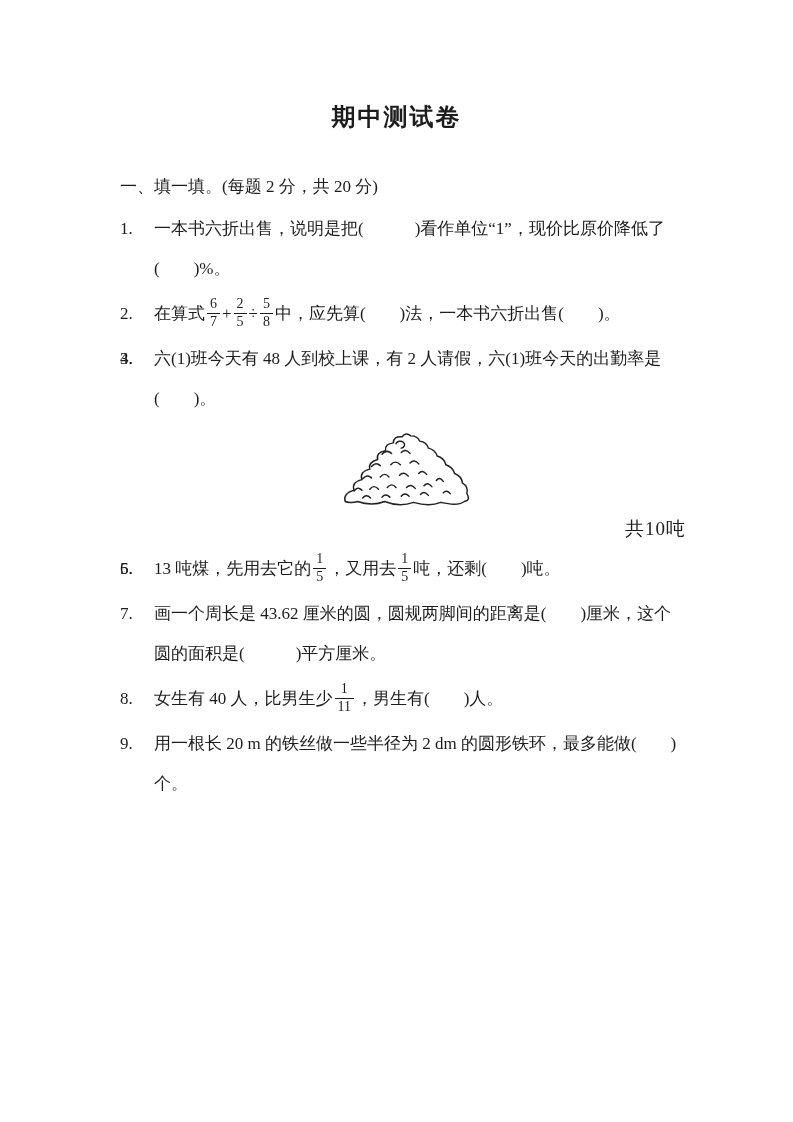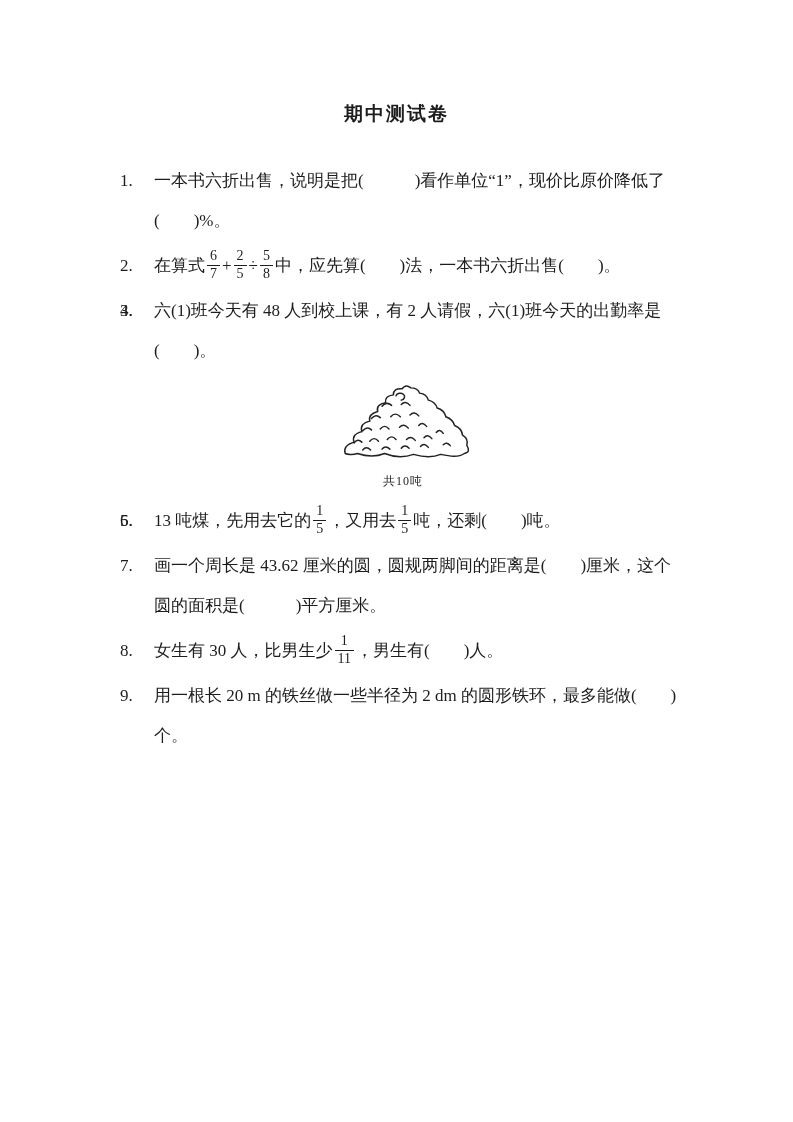--- a/index.html
+++ b/index.html
@@ -9,21 +9,21 @@
     width: 793px;
     height: 1122px;
     background: #ffffff;
     overflow: hidden;
     font-family: "Liberation Serif", "DejaVu Serif", serif;
     color: #1d1d1d;
   }
   .title {
     padding-top: 101px;
     text-align: center;
-    font-size: 19px;
+    font-size: 24px;
     font-weight: 700;
     letter-spacing: 2px;
   }
   .content {
     margin: 34px 0 0 120px;
     width: 566px;
     font-size: 17px;
     line-height: 40px;
   }
   .section-heading {
@@ -51,35 +51,36 @@
   }
   .frac .fnum { display: block; padding: 0 3px 1px; border-bottom: 1.4px solid #1d1d1d; }
   .frac .fden { display: block; padding: 1px 3px 0; }
   .figure {
     width: 100%;
     text-align: center;
     margin: 4px 0 8px;
     line-height: 24px;
   }
   .figure svg { display: block; margin: 0 auto; }
-  .figure-label { font-size: 12px; margin-top: 1px; letter-spacing: 1px; }
+  .figure-label { font-size: 19px; margin-top: 1px; letter-spacing: 1px; text-align: right; }
   .pile-texture path, .pile-outline {
     fill: none;
     stroke: #222222;
     stroke-width: 1.7;
     stroke-linecap: round;
   }
 </style>
 </head>
 <body>
 
 <div class="page">
   <h1 class="title">期中测试卷</h1>
 
   <div class="content">
+    <div class="section-heading">一、填一填。(每题 2 分，共 20 分)</div>
 
     <div class="question">
       <span class="qnum">1.</span>
       <span class="qtext">一本书六折出售，说明是把(　　　)看作单位“1”，现价比原价降低了(　　)%。</span>
     </div>
 
     <div class="question">
       <span class="qnum">2.</span>
       <span class="qtext">在算式</span><span class="frac"><span class="fnum">6</span><span class="fden">7</span></span><span class="qtext">+</span><span class="frac"><span class="fnum">2</span><span class="fden">5</span></span><span class="qtext">÷</span><span class="frac"><span class="fnum">5</span><span class="fden">8</span></span><span class="qtext">中，应先算(　　)法，一本书六折出售(　　)。</span>
     </div>
@@ -143,21 +144,21 @@
       <span class="qtext">13 吨煤，先用去它的</span><span class="frac"><span class="fnum">1</span><span class="fden">5</span></span><span class="qtext">，又用去</span><span class="frac"><span class="fnum">1</span><span class="fden">5</span></span><span class="qtext">吨，还剩(　　)吨。</span>
     </div>
 
     <div class="question">
       <span class="qnum">7.</span>
       <span class="qtext">画一个周长是 43.62 厘米的圆，圆规两脚间的距离是(　　)厘米，这个圆的面积是(　　　)平方厘米。</span>
     </div>
 
     <div class="question">
       <span class="qnum">8.</span>
-      <span class="qtext">女生有 30 人，比男生少</span><span class="frac"><span class="fnum">1</span><span class="fden">11</span></span><span class="qtext">，男生有(　　)人。</span>
+      <span class="qtext">女生有 40 人，比男生少</span><span class="frac"><span class="fnum">1</span><span class="fden">11</span></span><span class="qtext">，男生有(　　)人。</span>
     </div>
 
     <div class="question">
       <span class="qnum">9.</span>
       <span class="qtext">用一根长 20 m 的铁丝做一些半径为 2 dm 的圆形铁环，最多能做(　　)个。</span>
     </div>
   </div>
 </div>
 
 </body></html>

